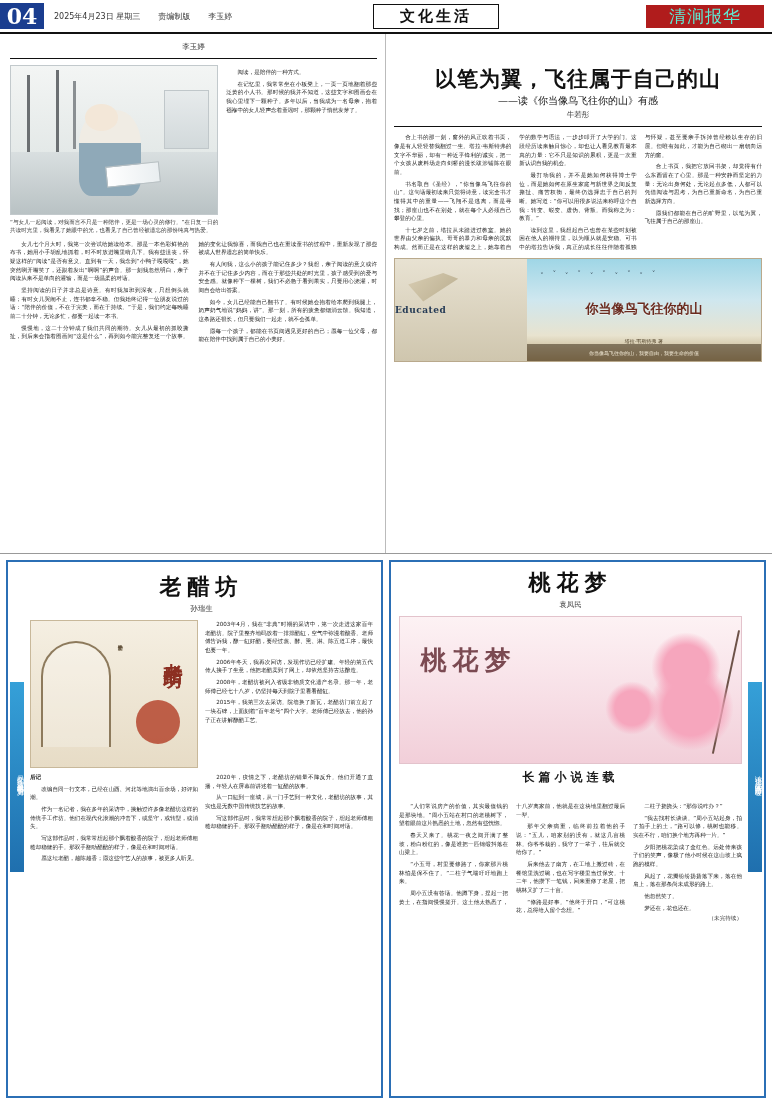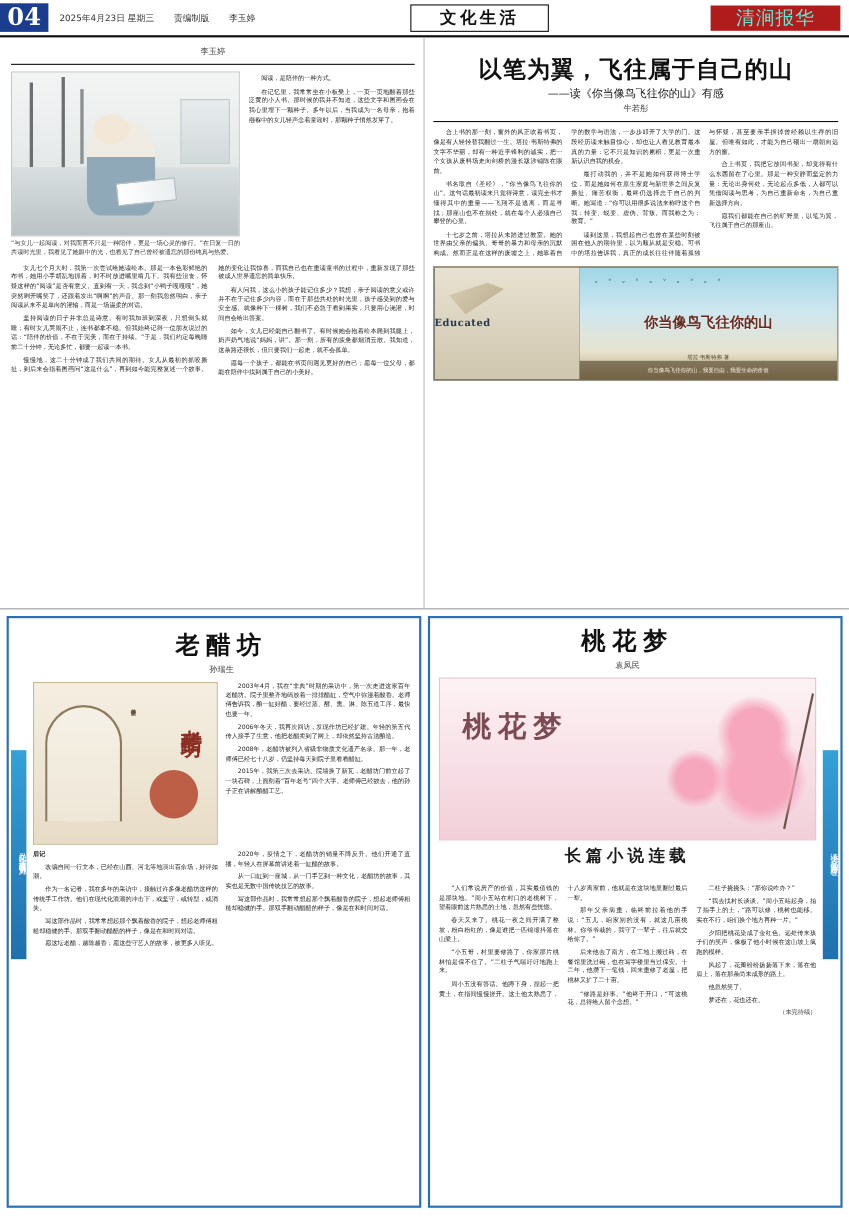--- a/index.html
+++ b/index.html
@@ -76,21 +76,21 @@
     margin-left: 6px;
   }
 
   
   .top-zone {
     display: flex;
     height: 520px;
     border-bottom: 1px solid #999;
   }
   .col-left { width: 50%; padding: 6px 8px 4px 10px; border-right: 1px solid #bbb; }
-  .col-right { width: 50%; padding: 6px 10px 4px 8px; }
+  .col-right { width: 50%; padding: 22px 10px 4px 8px; }
 
   .headline {
     font-family: "DejaVu Serif", serif;
     font-weight: bold;
     text-align: center;
     line-height: 1.25;
   }
   .h1-left { font-size: 21px; margin: 12px 0 4px; letter-spacing: 1px; }
   .h1-right { font-size: 21px; margin: 10px 0 2px; letter-spacing: 1px; }
   .sub-right {
@@ -313,21 +313,21 @@
   .peach-photo .b1 { right:6%; top:10%; width:70px; height:70px; }
   .peach-photo .b2 { right:24%; top:44%; width:54px; height:54px; }
   .peach-photo .b3 { right:2%; bottom:8%; width:86px; height:86px; }
   .peach-photo .branch {
     position:absolute; right:4%; top:8%; width:2px; height:86%;
     background:#6d5248; transform: rotate(12deg);
   }
   .serial {
     text-align:center;
     font-family:Liberation Sans, sans-serif;
-    font-size:15px; font-weight:bold; letter-spacing:4px;
+    font-size:12px; font-weight:bold; letter-spacing:4px;
     margin:5px 0 16px; color:#1a1a1a;
   }
   .end-mark { text-align:right; font-size:5.6px; color:#333; }
 </style>
 </head>
 <body>
 
 <div class="page">
 
   <div class="masthead">

